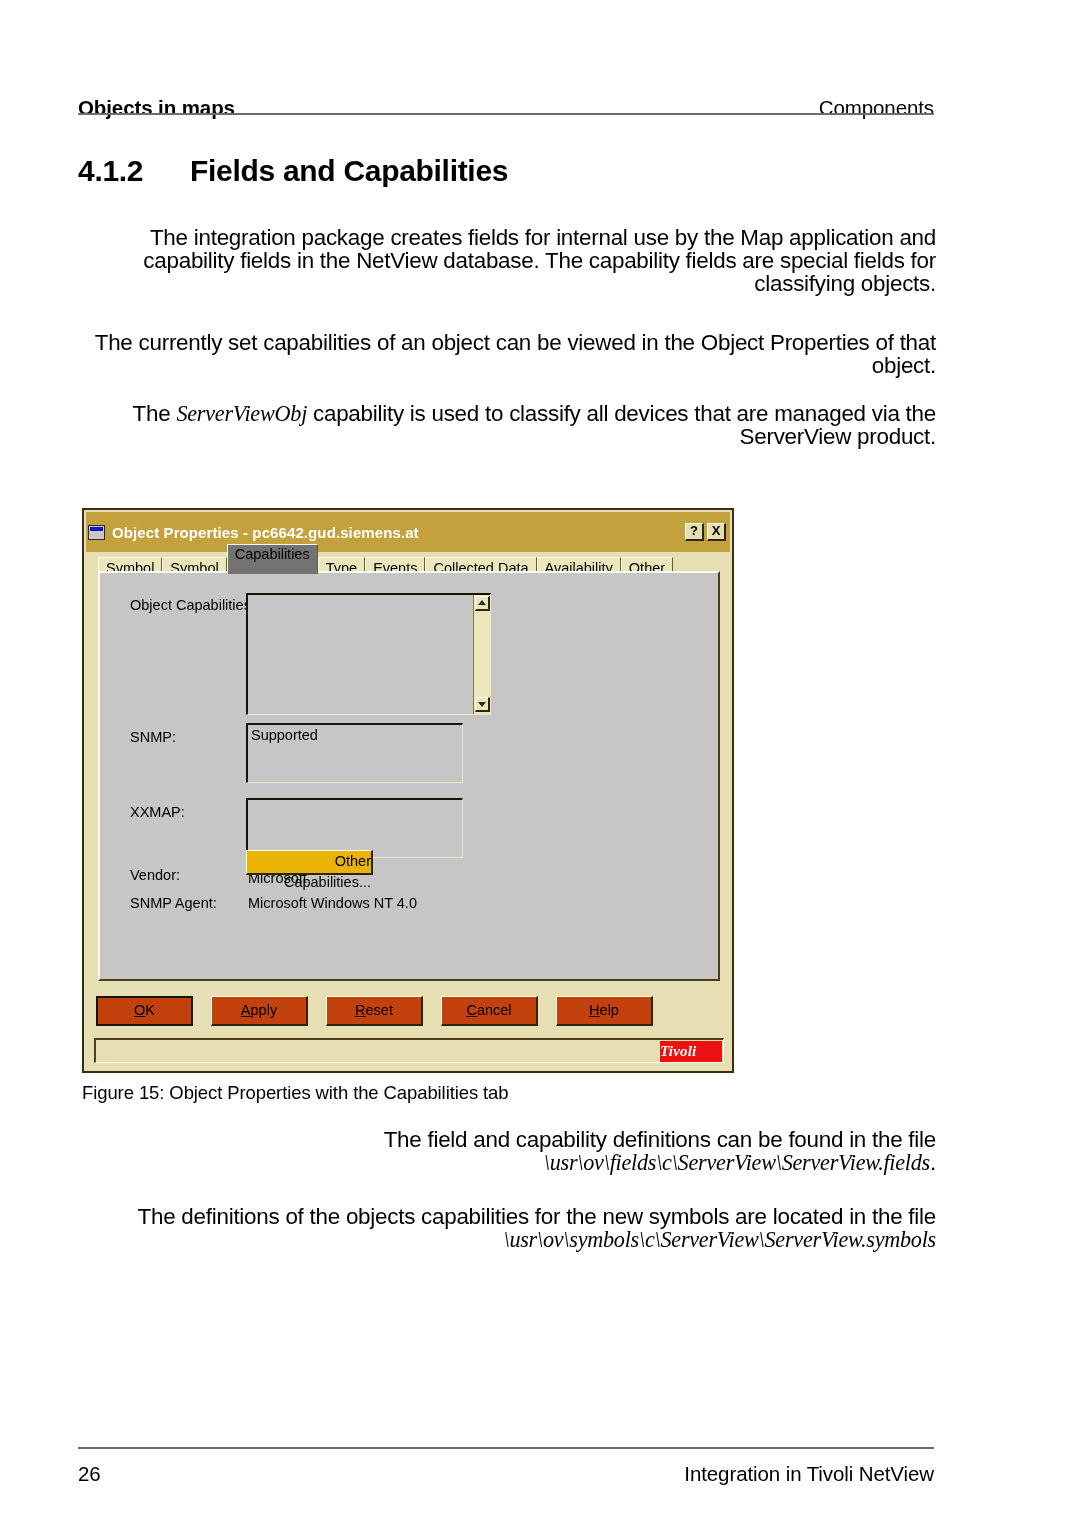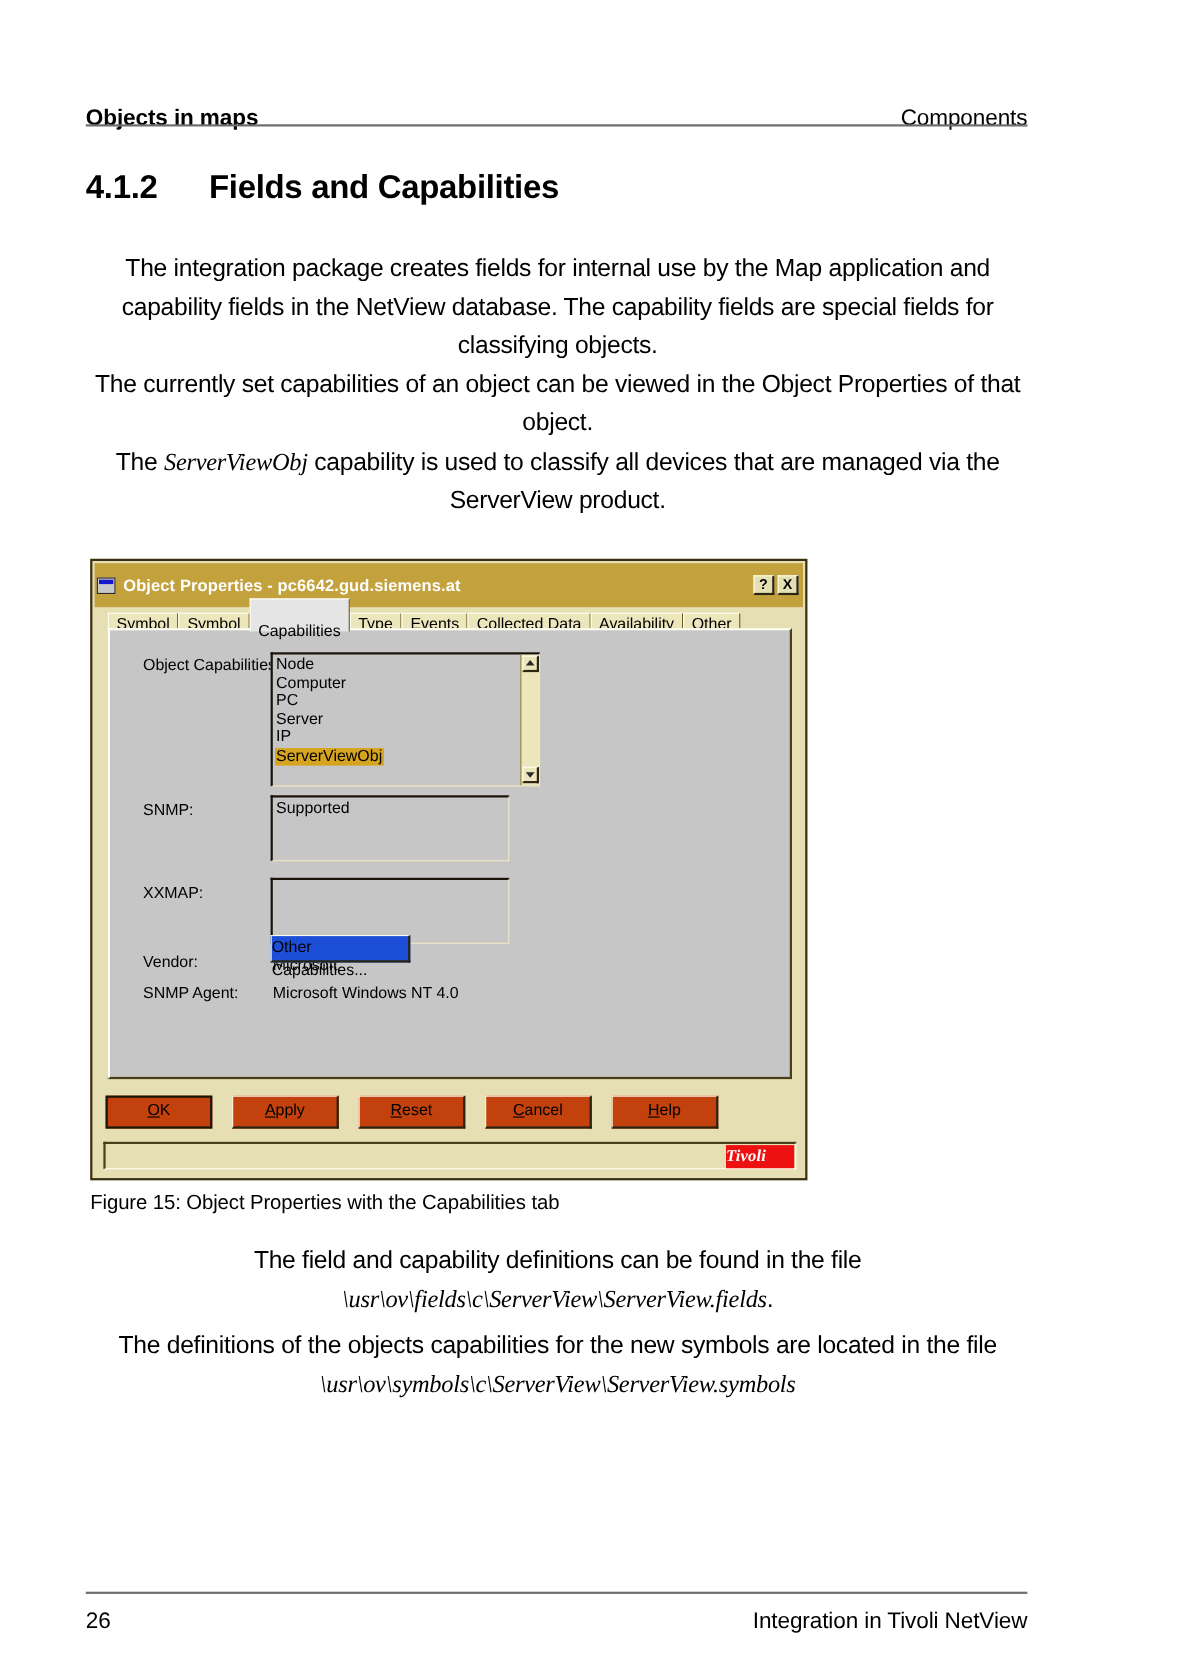--- a/index.html
+++ b/index.html
@@ -68,23 +68,23 @@
     display: inline-block;
     min-width: 112px;
   }
 
   
   .para {
     position: absolute;
     left: 78px;
     width: 858px;
     font-size: 22.4px;
-    line-height: 35px;
+    line-height: 23px;
     letter-spacing: -0.25px;
-    text-align: center;
+    text-align: right;
   }
   .p1 { top: 226px; }
   .p2 { top: 331px; }
   .p3 { top: 402px; }
 
   .ital {
     font-family: "Liberation Serif", serif;
     font-style: italic;
     font-size: 22.2px;
   }
@@ -180,22 +180,22 @@
     border-top: 1px solid #fffdf0;
     border-left: 1px solid #fffdf0;
     border-right: 1px solid #6b5c22;
     white-space: nowrap;
     position: relative;
     top: 3px;
   }
   .tab.active {
     height: 30px;
     top: 0;
-    padding-top: 21px;
-    background: #e5e5e5;
+    padding-top: 1px;
+    background: #737373;
     border-left: 1px solid #fffdf0;
     border-right: 1px solid #6b5c22;
     z-index: 3;
     font-weight: normal;
   }
 
   
   .tabpage {
     position: absolute;
     left: 14px;
@@ -307,29 +307,29 @@
     color: #000;
     white-space: nowrap;
   }
 
   .othercap-btn {
     position: absolute;
     left: 146px;
     top: 277px;
     width: 127px;
     height: 25px;
-    background: #1d4ed8;
+    background: #eab308;
     border-top: 1px solid #fffdf0;
     border-left: 1px solid #fffdf0;
     border-right: 2px solid #2b2410;
     border-bottom: 2px solid #2b2410;
     box-sizing: border-box;
     font-size: 14.5px;
     line-height: 21px;
-    text-align: left;
+    text-align: right;
     color: #000;
   }
 
   
   .btnrow {
     position: absolute;
     left: 12px;
     top: 486px;
     width: 626px;
     height: 34px;
@@ -461,28 +461,20 @@
       <div class="tab">Collected Data</div>
       <div class="tab">Availability</div>
       <div class="tab">Other</div>
     </div>
 
     <div class="tabpage">
 
       <div class="fld-label" style="left:30px; top:24px;">Object Capabilities:</div>
 
       <div class="listbox">
-        <div class="list-items">
-          <div class="litem">Node</div>
-          <div class="litem">Computer</div>
-          <div class="litem">PC</div>
-          <div class="litem">Server</div>
-          <div class="litem">IP</div>
-          <div><span class="litem sel">ServerViewObj</span></div>
-        </div>
         <div class="vscroll">
           <div class="sbtn">
               <span class="arrow-up"></span>
             </div>
           <div class="sbtn down">
               <span class="arrow-dn"></span>
             </div>
         </div>
       </div>
 

